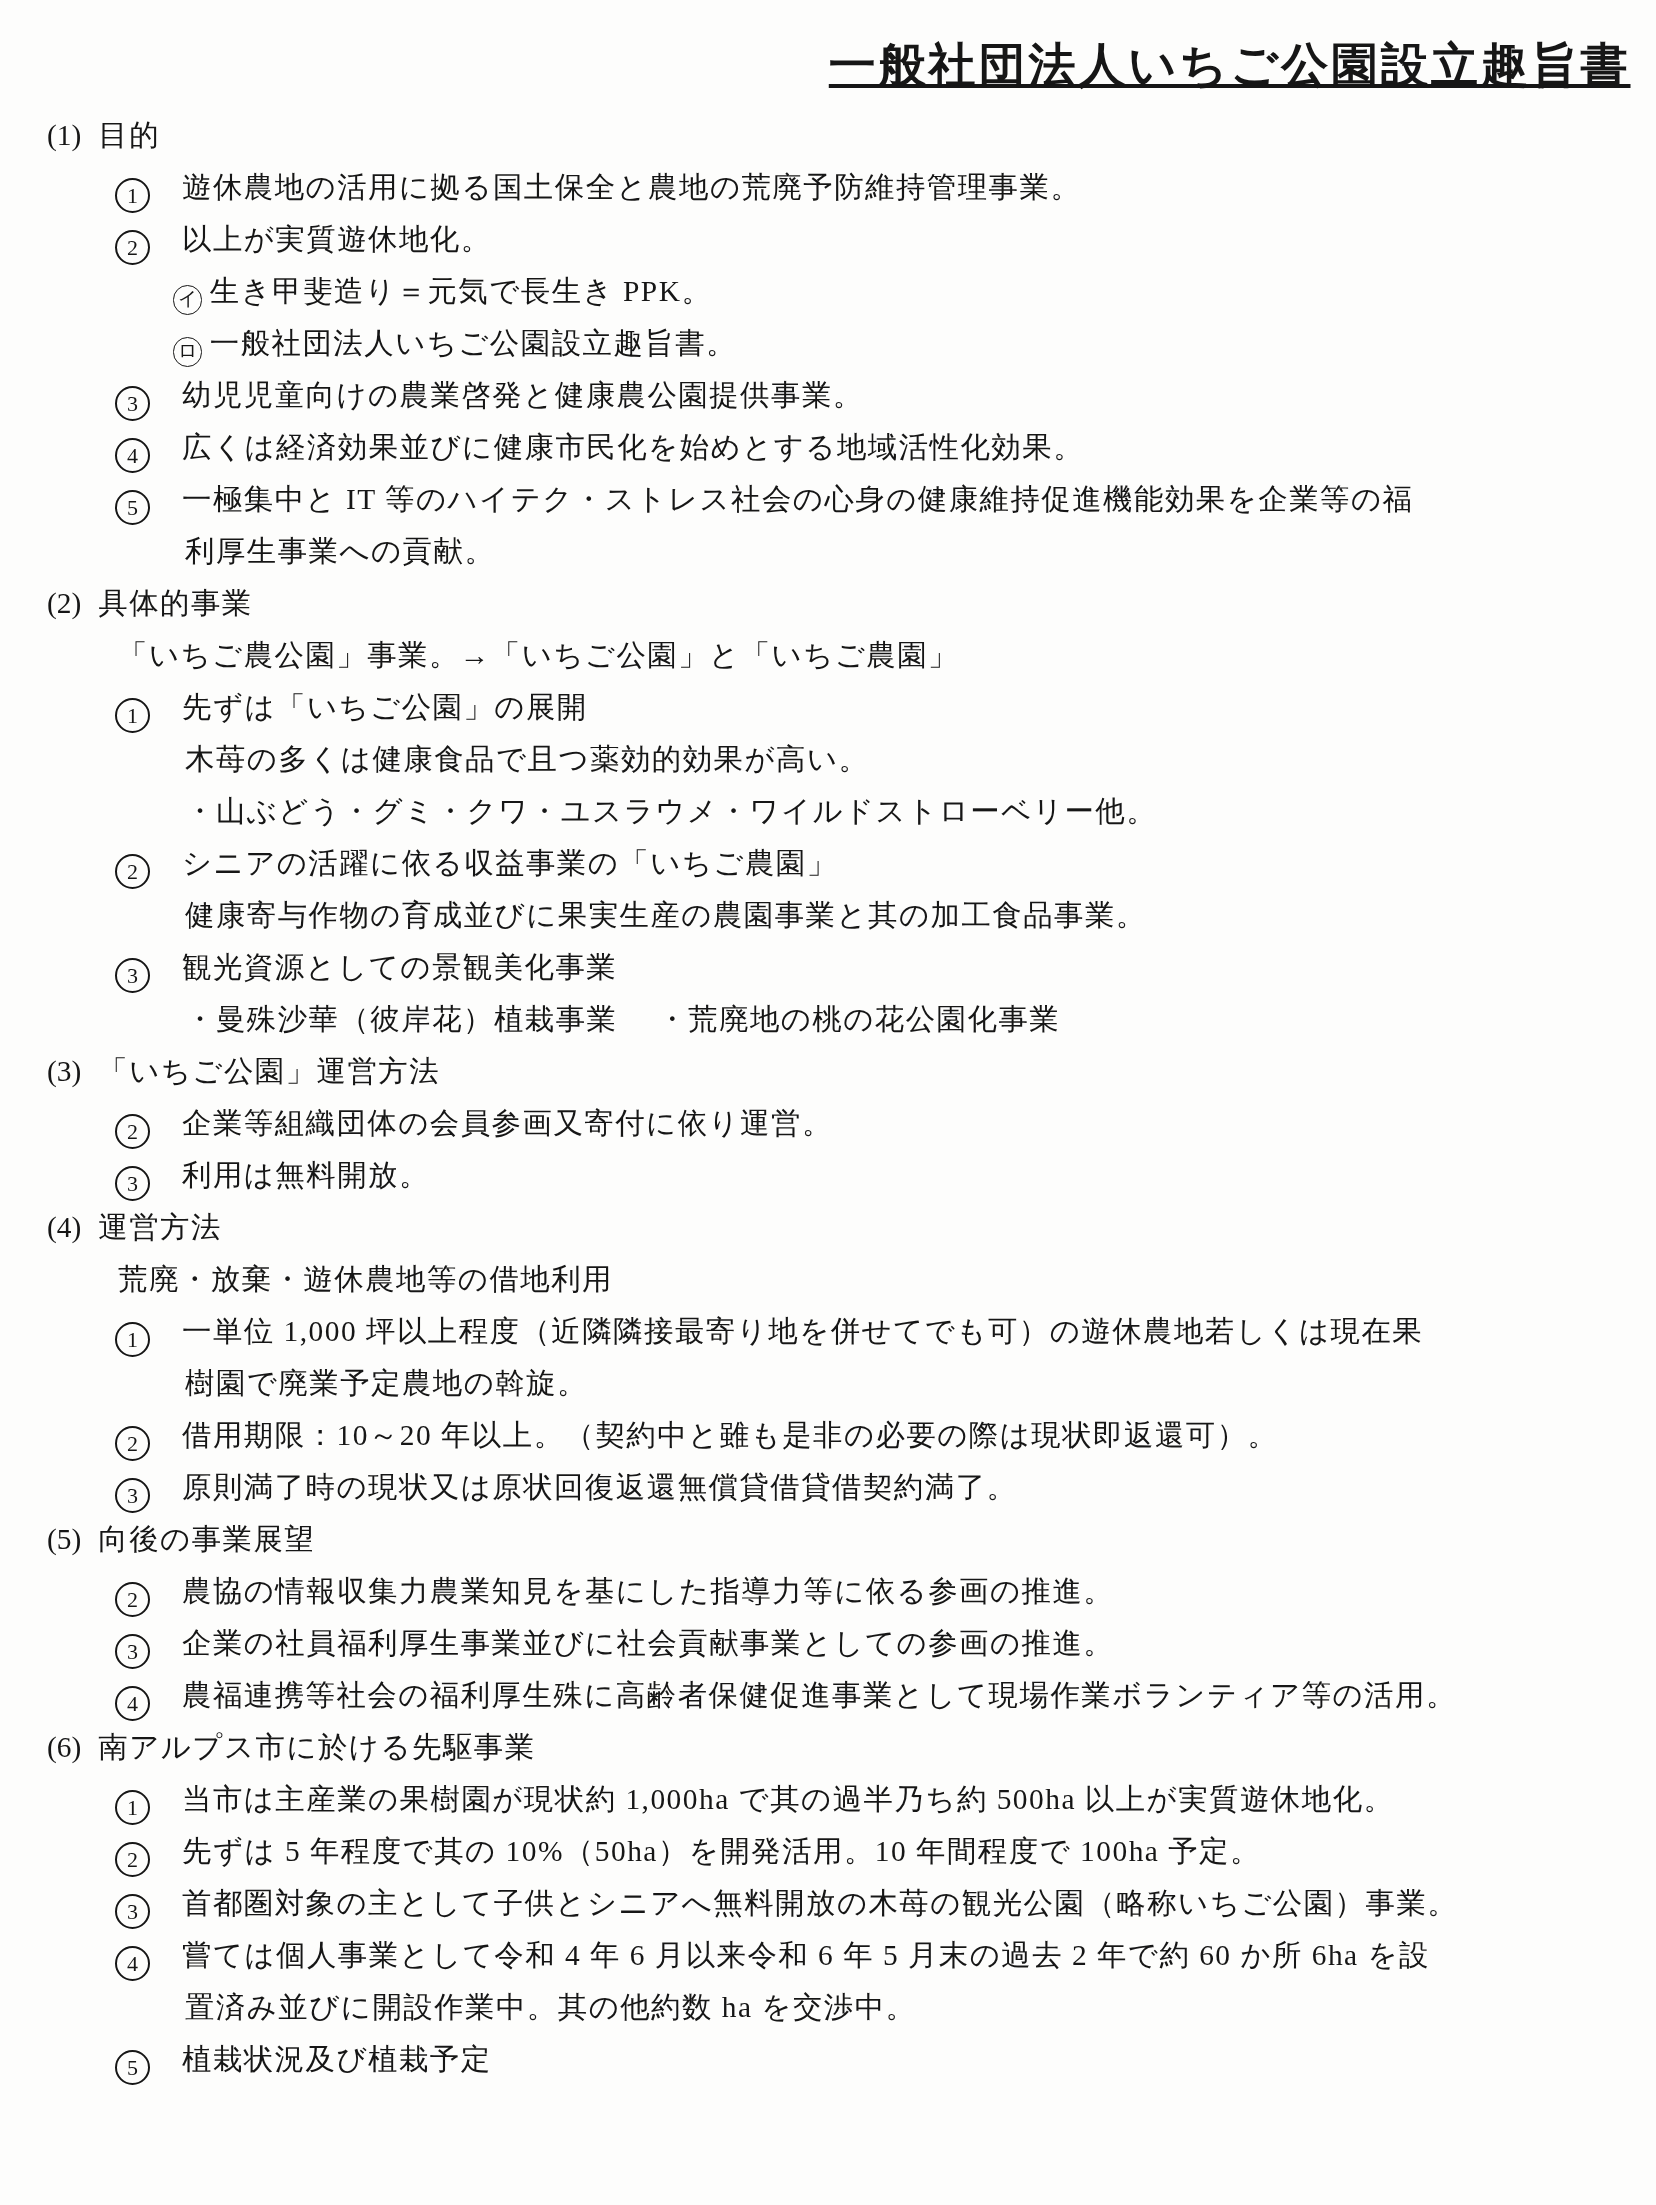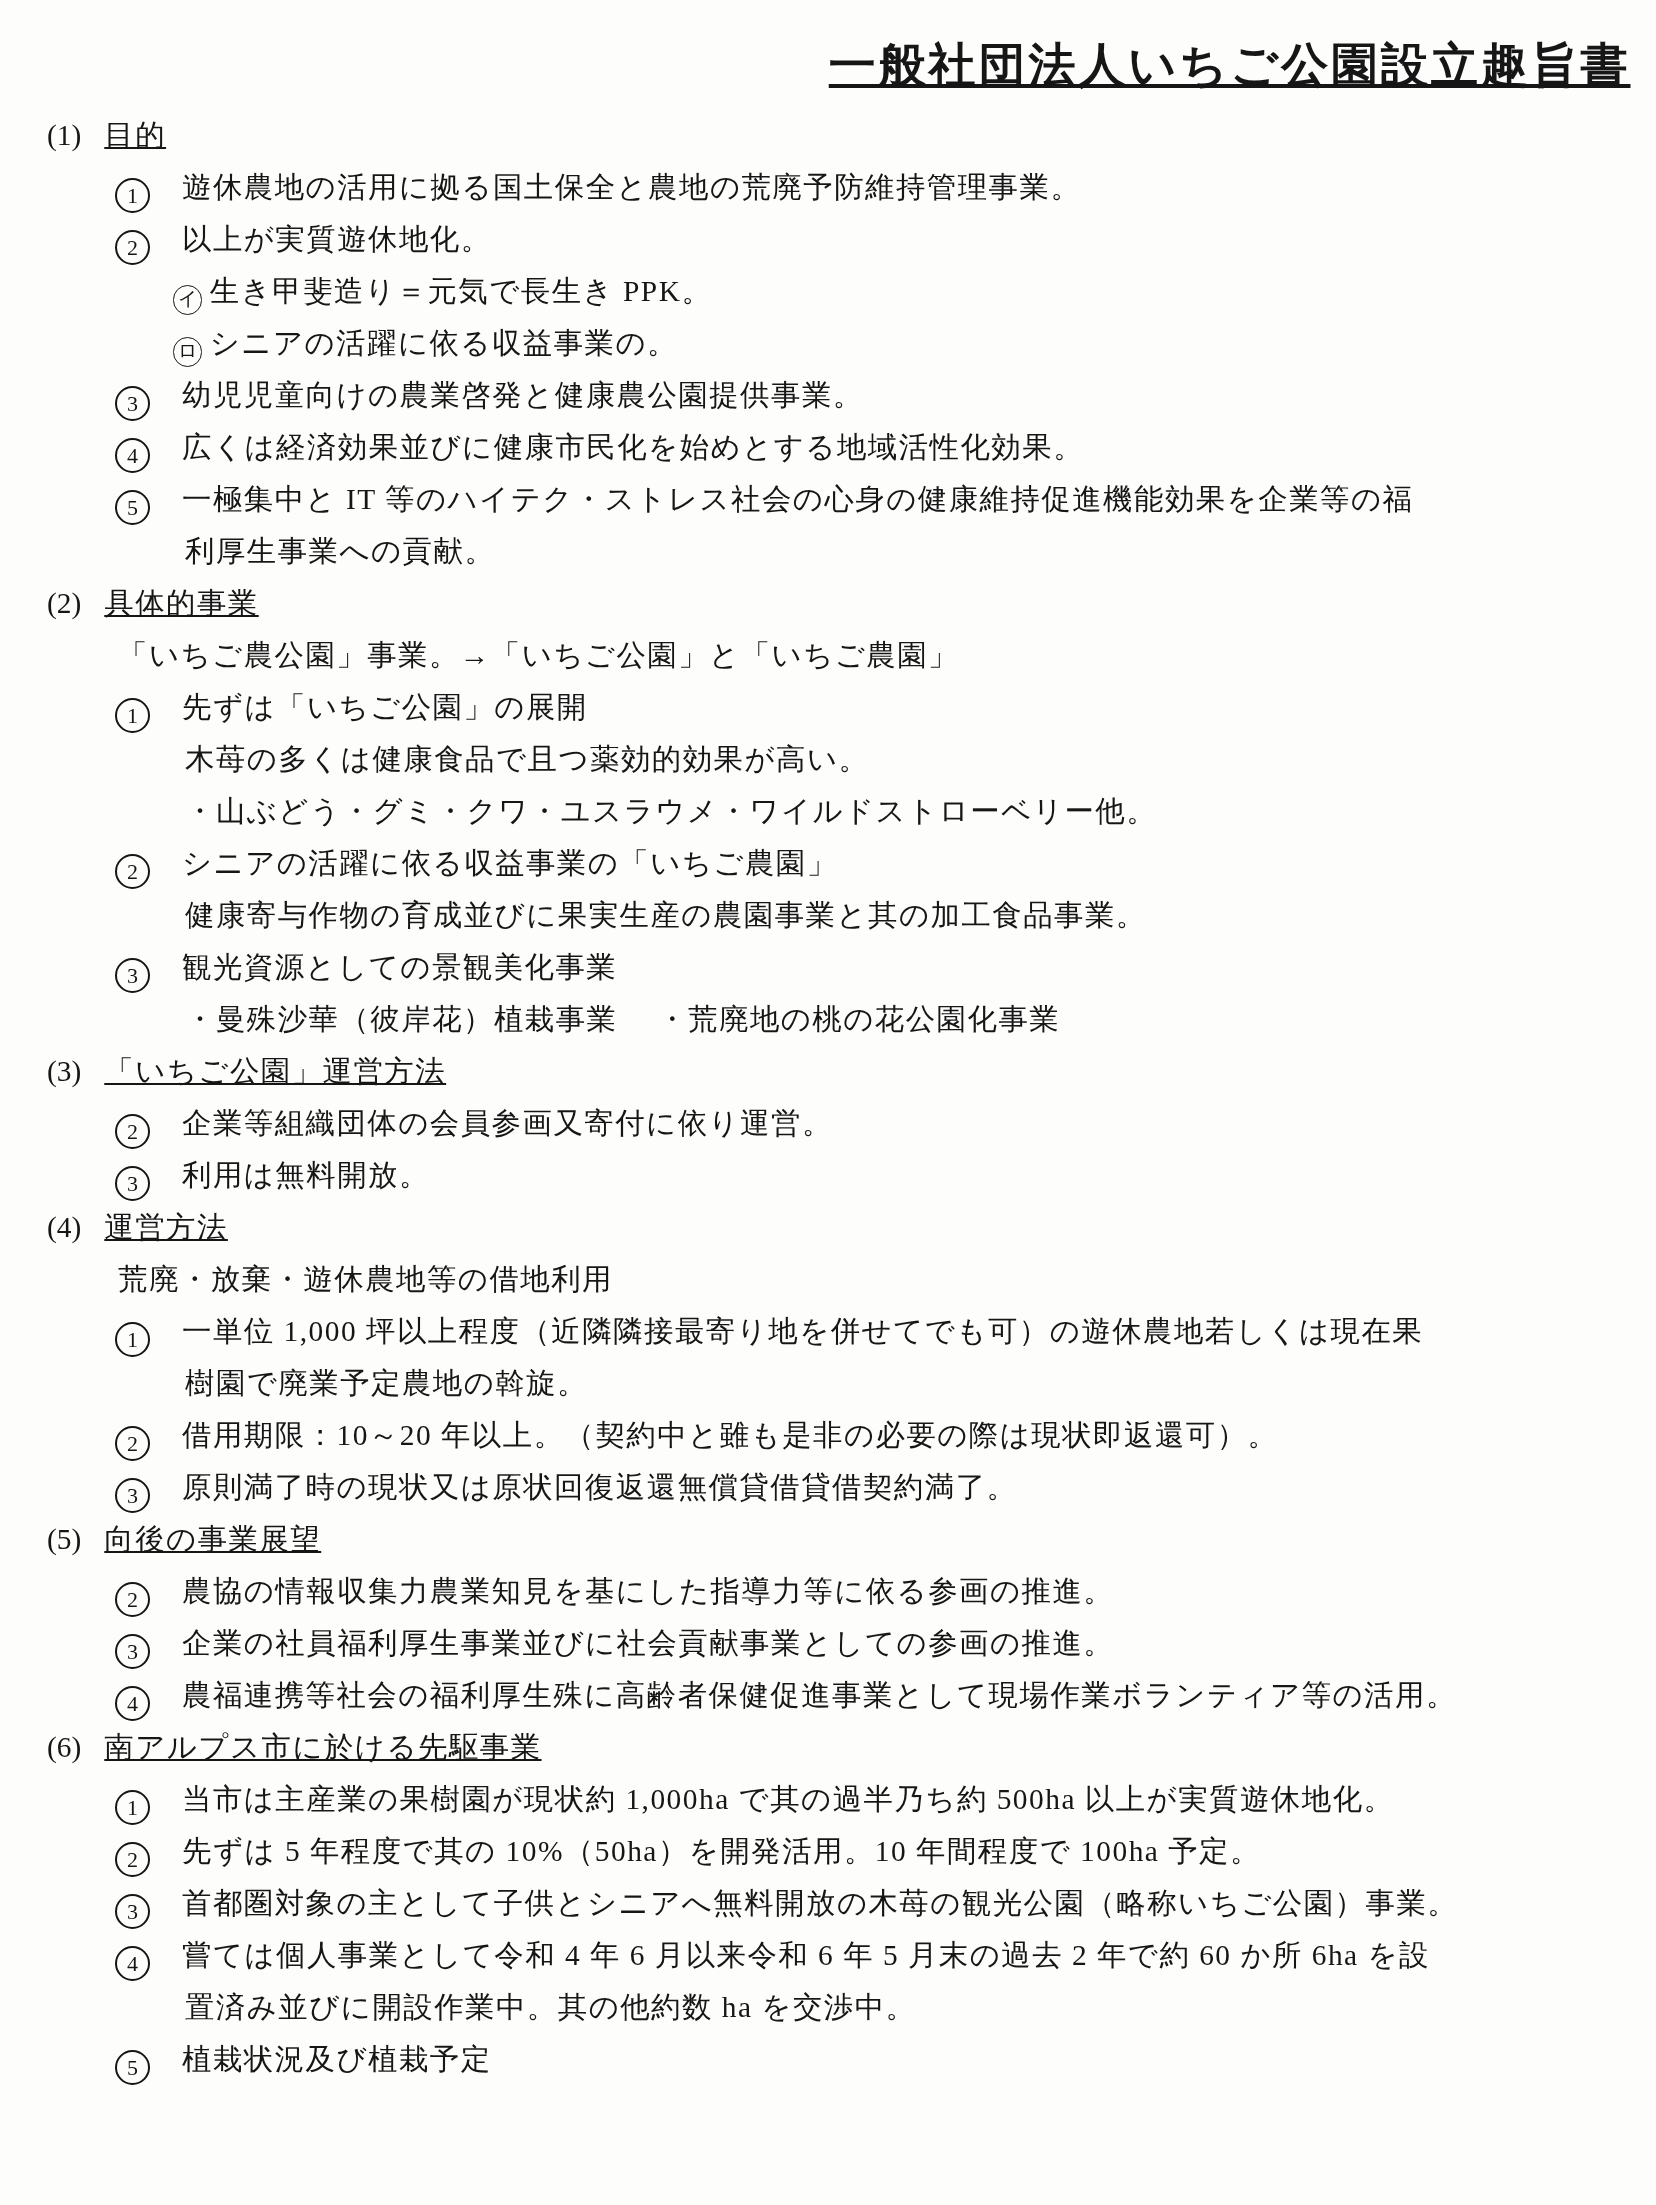--- a/index.html
+++ b/index.html
@@ -8,21 +8,21 @@
     background:#fdfdfc;color:#161616;
     font-family:"Liberation Serif","DejaVu Serif",serif;
     padding:31px 26.5px 0 47px;overflow:hidden;position:relative;
   }
   .title{
     margin:0 0 10px 0;height:68px;line-height:68px;
     text-align:right;font-weight:700;font-size:47px;letter-spacing:2.9px;text-decoration:underline;
   }
   .row{height:52px;line-height:52px;font-size:29.4px;letter-spacing:1.5px;white-space:nowrap;}
   .sec .pnum{letter-spacing:0;}
-  .sec .heading{margin-left:23px;text-decoration:underline;}
+  .sec .heading{margin-left:17px;}
   .item{padding-left:68px;}
   .cnum{
     display:inline-block;box-sizing:border-box;width:35px;height:35px;line-height:31px;
     border:2.2px solid #161616;border-radius:50%;text-align:center;
     font-size:22px;letter-spacing:0;margin-right:32px;vertical-align:-5.9px;
   }
   .kana{padding-left:126px;}
   .knum{
     display:inline-block;box-sizing:border-box;width:29.4px;height:29.4px;line-height:25px;
     border:1.5px solid #161616;border-radius:50%;text-align:center;
@@ -34,21 +34,21 @@
 </head>
 <body>
 
 <div class="page">
   <h1 class="title">一般社団法人いちご公園設立趣旨書</h1>
   <div id="content">
       <div class="row sec"><span class="pnum">(1)</span><span class="heading">目的</span></div>
       <div class="row item"><span class="cnum">1</span><span class="txt">遊休農地の活用に拠る国土保全と農地の荒廃予防維持管理事業。</span></div>
       <div class="row item"><span class="cnum">2</span><span class="txt">以上が実質遊休地化。</span></div>
       <div class="row kana"><span class="knum">イ</span><span class="txt">生き甲斐造り＝元気で長生き PPK。</span></div>
-      <div class="row kana"><span class="knum">ロ</span><span class="txt">シニアの活躍に依る収益事業の。</span></div>
+      <div class="row kana"><span class="knum">ロ</span><span class="txt">一般社団法人いちご公園設立趣旨書。</span></div>
       <div class="row item"><span class="cnum">3</span><span class="txt">幼児児童向けの農業啓発と健康農公園提供事業。</span></div>
       <div class="row item"><span class="cnum">4</span><span class="txt">広くは経済効果並びに健康市民化を始めとする地域活性化効果。</span></div>
       <div class="row item"><span class="cnum">5</span><span class="txt">一極集中と IT 等のハイテク・ストレス社会の心身の健康維持促進機能効果を企業等の福</span></div>
       <div class="row cont">利厚生事業への貢献。</div>
       <div class="row sec"><span class="pnum">(2)</span><span class="heading">具体的事業</span></div>
       <div class="row sub">「いちご農公園」事業。→「いちご公園」と「いちご農園」</div>
       <div class="row item"><span class="cnum">1</span><span class="txt">先ずは「いちご公園」の展開</span></div>
       <div class="row cont">木苺の多くは健康食品で且つ薬効的効果が高い。</div>
       <div class="row cont">・山ぶどう・グミ・クワ・ユスラウメ・ワイルドストローベリー他。</div>
       <div class="row item"><span class="cnum">2</span><span class="txt">シニアの活躍に依る収益事業の「いちご農園」</span></div>

